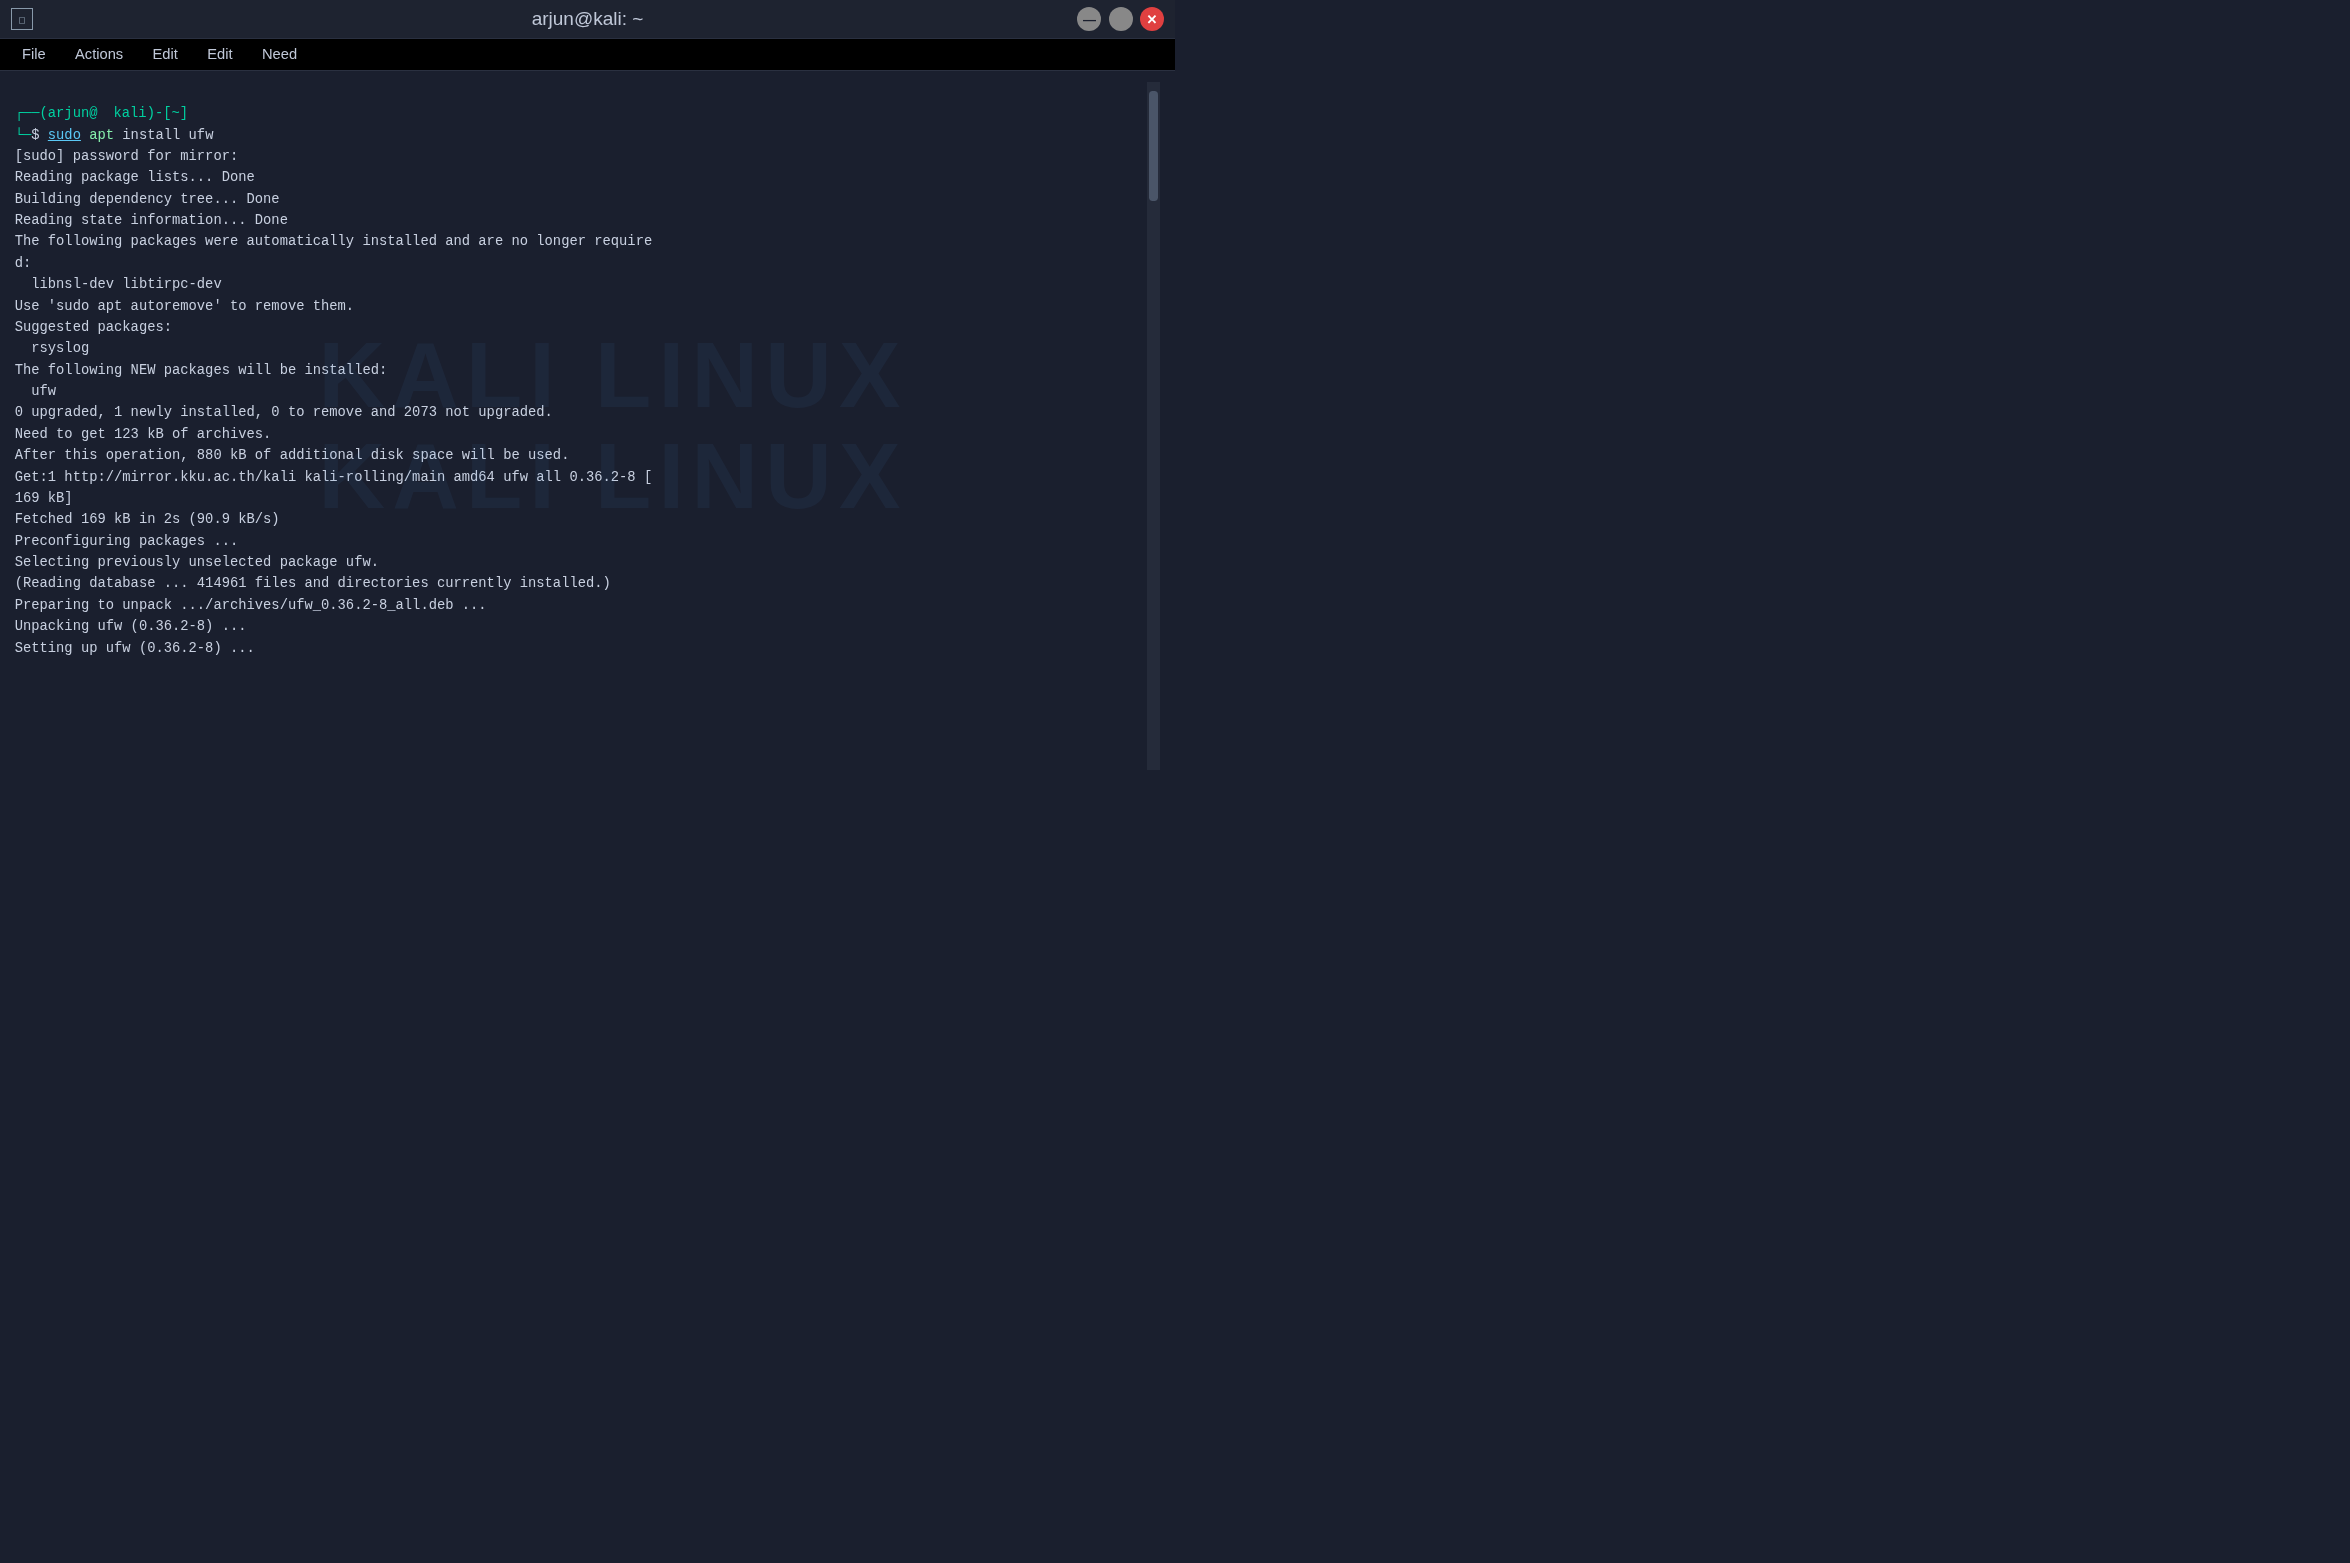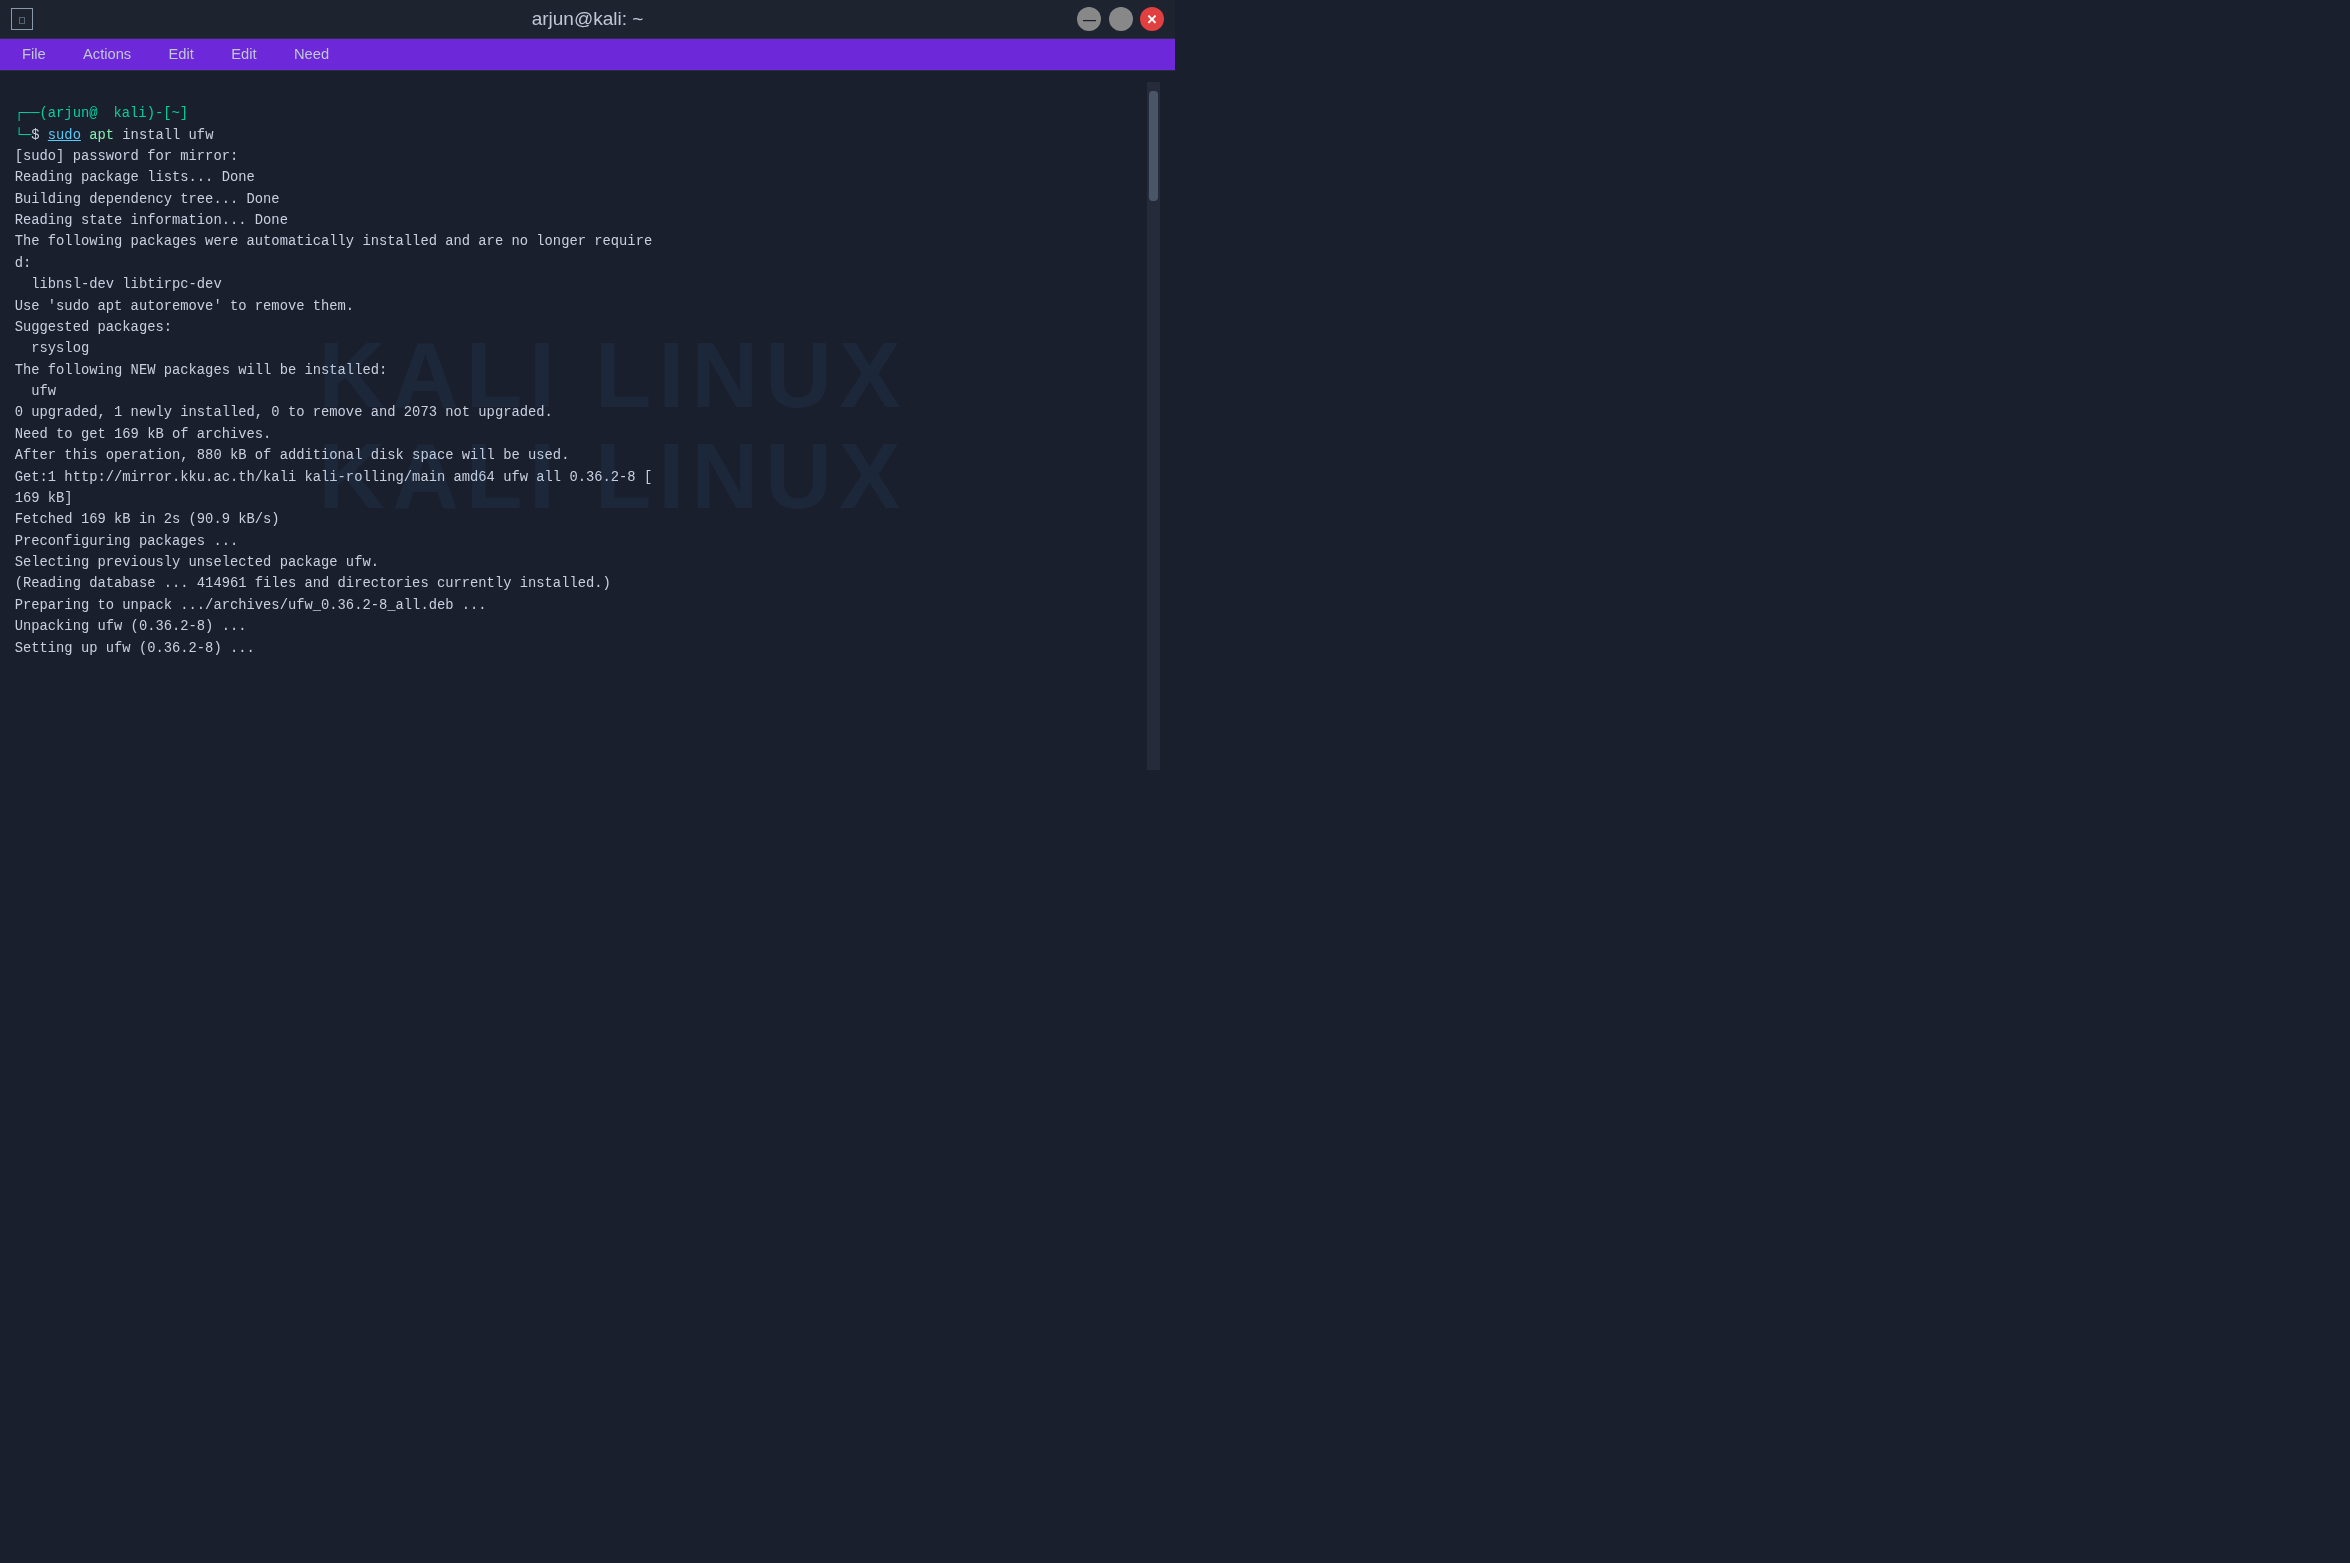--- a/index.html
+++ b/index.html
@@ -77,23 +77,23 @@
       justify-content: center;
       font-size: 13px;
       font-weight: bold;
     }
 
     .btn-minimize { background: #888; color: #1a1f2e; }
     .btn-maximize { background: #888; color: #1a1f2e; }
     .btn-close { background: #e04040; color: white; }
 
     .menu-bar {
-      background: #6d28d9;
-      display: flex;
-      gap: 8px;
+      background: #000000;
+      display: flex;
+      gap: 0;
       padding: 3.7px 7.3px;
       border-bottom: 0.9px solid #2a3040;
     }
 
     .menu-item {
       color: #c0c8d8;
       font-family: sans-serif;
       font-size: 14.7px;
       padding: 3.7px 14.7px;
       cursor: pointer;
@@ -209,21 +209,21 @@
 <span>Reading state information... Done</span>
 <span>The following packages were automatically installed and are no longer require
 d:</span>
 <span>  libnsl-dev libtirpc-dev</span>
 <span>Use 'sudo apt autoremove' to remove them.</span>
 <span>Suggested packages:</span>
 <span>  rsyslog</span>
 <span>The following NEW packages will be installed:</span>
 <span>  ufw</span>
 <span>0 upgraded, 1 newly installed, 0 to remove and 2073 not upgraded.</span>
-<span>Need to get 169 kB of archives.</span>
+<span>Need to get 123 kB of archives.</span>
 <span>After this operation, 880 kB of additional disk space will be used.</span>
 <span>Get:1 http://mirror.kku.ac.th/kali kali-rolling/main amd64 ufw all 0.36.2-8 [
 169 kB]</span>
 <span>Fetched 169 kB in 2s (90.9 kB/s)</span>
 <span>Preconfiguring packages ...</span>
 <span>Selecting previously unselected package ufw.</span>
 <span>(Reading database ... 414961 files and directories currently installed.)</span>
 <span>Preparing to unpack .../archives/ufw_0.36.2-8_all.deb ...</span>
 <span>Unpacking ufw (0.36.2-8) ...</span>
 <span>Setting up ufw (0.36.2-8) ...</span>

